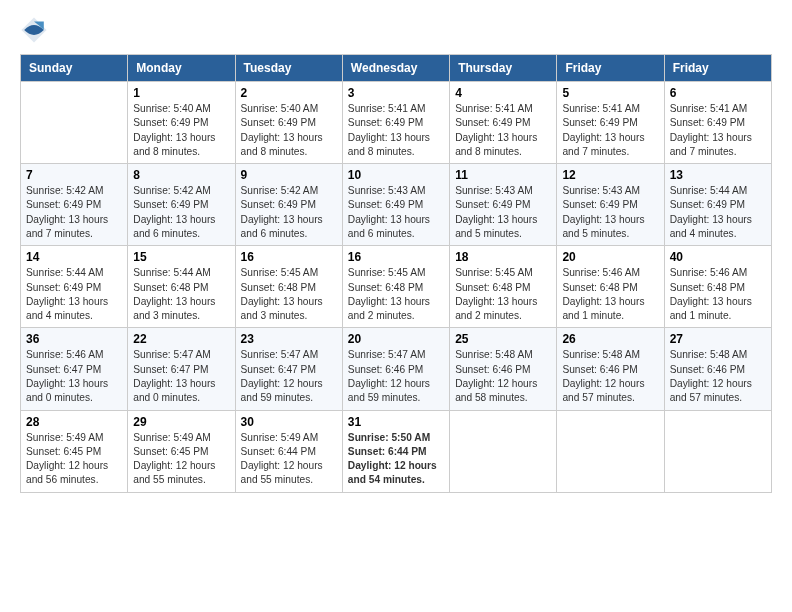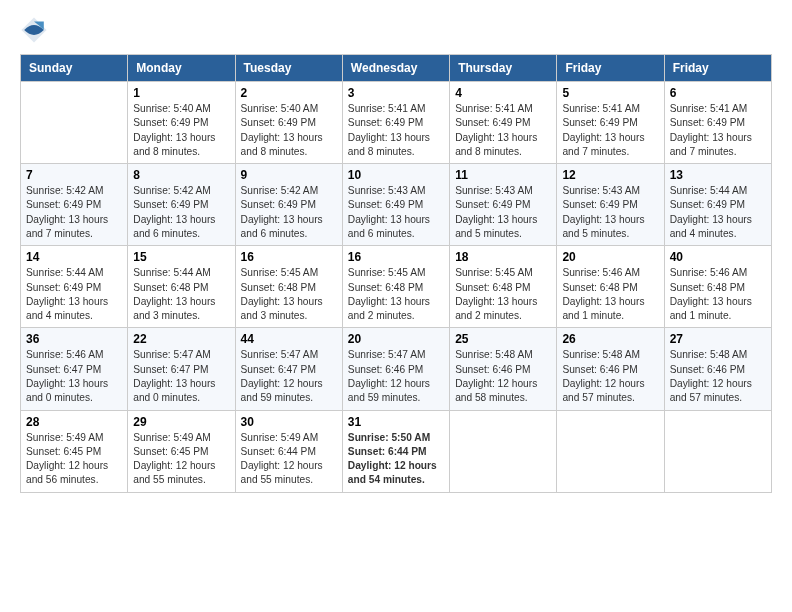--- a/index.html
+++ b/index.html
@@ -276,21 +276,21 @@
 and 0 minutes.</div>
         </td>
         <td>
           <span class="day-number">22</span>
           <div class="day-info" style="white-space: pre-line;">Sunrise: 5:47 AM
 Sunset: 6:47 PM
 Daylight: 13 hours
 and 0 minutes.</div>
         </td>
         <td>
-          <span class="day-number">44</span>
+          <span class="day-number">23</span>
           <div class="day-info" style="white-space: pre-line;">Sunrise: 5:47 AM
 Sunset: 6:47 PM
 Daylight: 12 hours
 and 59 minutes.</div>
         </td>
         <td>
           <span class="day-number">20</span>
           <div class="day-info" style="white-space: pre-line;">Sunrise: 5:47 AM
 Sunset: 6:46 PM
 Daylight: 12 hours

